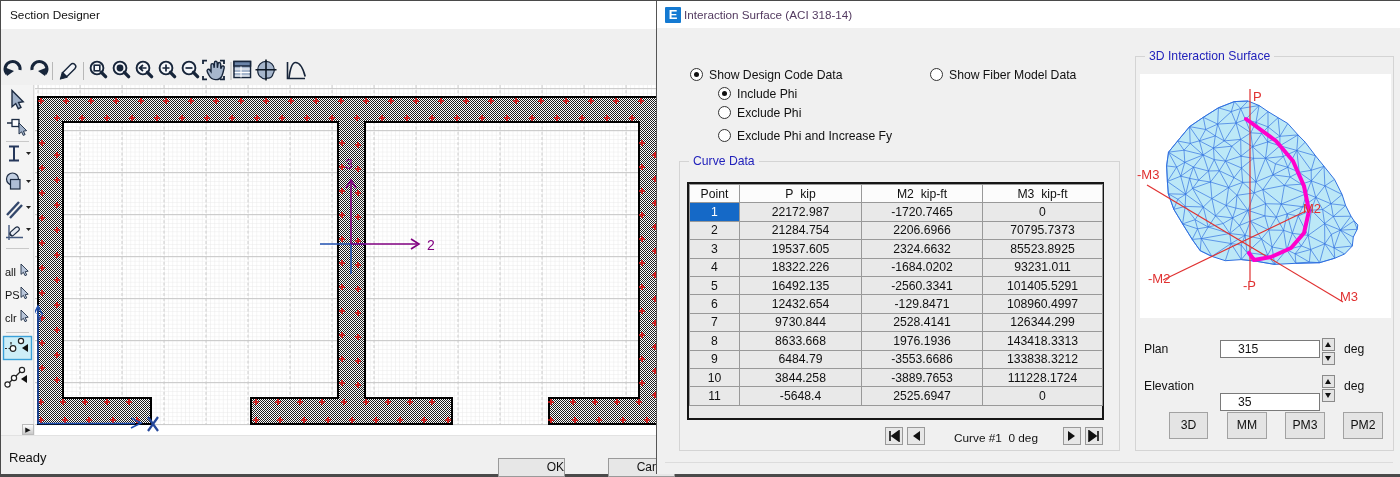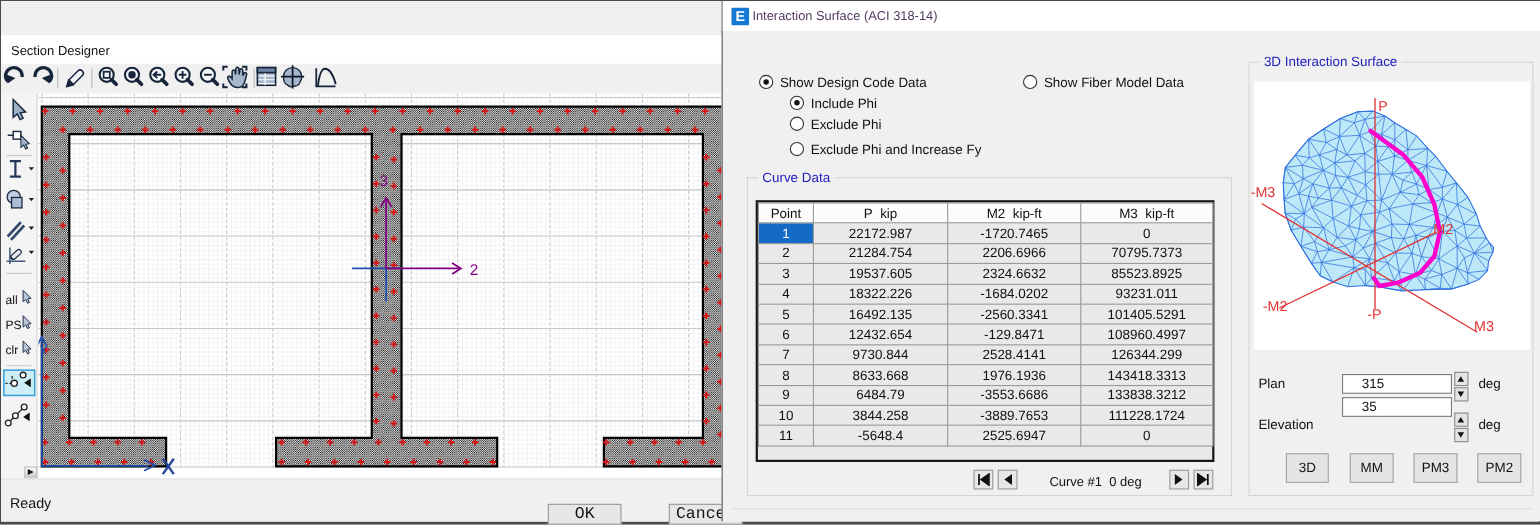--- a/index.html
+++ b/index.html
@@ -1,25 +1,25 @@
 <!DOCTYPE html>
 <html><head><meta charset="utf-8"><style>
 *{margin:0;padding:0;box-sizing:border-box;font-family:"Liberation Sans",sans-serif;}
 body{width:1400px;height:477px;overflow:hidden;background:#fff;}
 #page{position:relative;width:1400px;height:477px;border:1px solid #4a4a4a;border-bottom:3px solid #4a4a4a;background:#f0f0f0;}
 .abs{position:absolute;}
 
 #lwin{position:absolute;left:0;top:0;width:660px;height:473px;background:#f0f0f0;}
-#ltitle{position:absolute;left:0;top:0;width:660px;height:28px;background:#ffffff;margin-top:31px;}
+#ltitle{position:absolute;left:0;top:0;width:660px;height:28px;background:#ffffff;}
 #ltitle span{position:absolute;left:9px;top:7px;font-size:11.8px;color:#111;}
 #lmenu{position:absolute;left:0;top:28px;width:660px;height:29px;background:#f0f0f0;font-size:12.2px;color:#111;}
 #lmenu span{position:absolute;top:7px;}
 #lstatus{position:absolute;left:0;top:434px;width:660px;height:39px;background:#f0f0f0;border-top:1px solid #e2e2e2;}
 #lstatus .rdy{position:absolute;left:8px;top:14px;font-size:13px;color:#111;}
-.wbtn{position:absolute;top:22px;width:67px;height:19px;background:#e7e7e7;border:1px solid #9a9a9a;font-size:15px;color:#111;text-align:center;line-height:17px;font-family:Liberation Mono, monospace;}
+.wbtn{position:absolute;top:22px;width:67px;height:19px;background:#e7e7e7;border:1px solid #9a9a9a;font-size:12px;color:#111;text-align:right;line-height:17px;}
 #canvas{position:absolute;left:34px;top:84px;width:621px;height:350px;background:#fff;}
 #toolcol{position:absolute;left:0;top:84px;width:33px;height:350px;background:#f4f4f4;border-right:1px solid #d9d9d9;}
 #hscr{position:absolute;left:21px;top:423px;width:12px;height:11px;background:linear-gradient(#fdfdfd,#c9c9c9);border:1px solid #bbb;font-size:7px;line-height:9px;text-align:center;color:#111;}
 
 #dlg{position:absolute;left:655px;top:0;width:745px;height:473px;background:#f0f0f0;border-left:1px solid #555;}
 #dtitle{position:absolute;left:0;top:0;width:745px;height:27px;background:#ffffff;}
 #dtitle .eicon{position:absolute;left:8px;top:6px;width:16px;height:16px;background:#147ad2;color:#fff;font-weight:bold;font-size:13px;text-align:center;line-height:16px;border-radius:1px;}
 #dtitle .ttext{position:absolute;left:27px;top:7px;font-size:11.7px;color:#533a60;}
 .grp{position:absolute;border:1px solid #d4d4d4;}
 .grp>.glab{position:absolute;left:9px;top:-8px;background:#f0f0f0;padding:0 4px;font-size:12.2px;color:#2222bb;white-space:nowrap;}
@@ -356,21 +356,21 @@
         <text x="205" y="240" font-size="13" fill="#e03131" text-anchor="start">M3</text>
       </svg></div>
 
 <div class="flab" style="left:1143px;top:341px">Plan</div>
 <div class="tinput" style="left:1219px;top:339px">315</div>
 <div class="spin up" style="left:1321px;top:337px"></div>
 <div class="spin dn" style="left:1321px;top:351px"></div>
 <div class="flab" style="left:1343px;top:341px">deg</div>
 
 <div class="flab" style="left:1143px;top:378px">Elevation</div>
-<div class="tinput" style="left:1219px;top:360px">35</div>
+<div class="tinput" style="left:1219px;top:392px">35</div>
 <div class="spin up" style="left:1321px;top:374px"></div>
 <div class="spin dn" style="left:1321px;top:388px"></div>
 <div class="flab" style="left:1343px;top:378px">deg</div>
 
 <div class="pbtn" style="left:1144px;width:39px">3D</div>
 <div class="pbtn" style="left:1202px;width:40px">MM</div>
 <div class="pbtn" style="left:1260px;width:40px">PM3</div>
 <div class="pbtn" style="left:1318px;width:40px">PM2</div>
 
 <div class="abs" style="left:664px;top:461px;width:728px;height:1px;background:#dcdcdc"></div>

